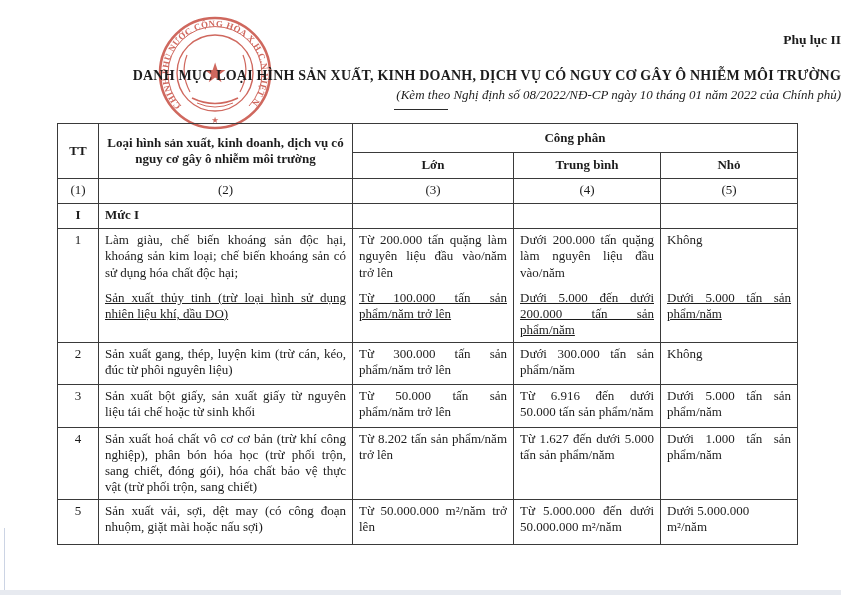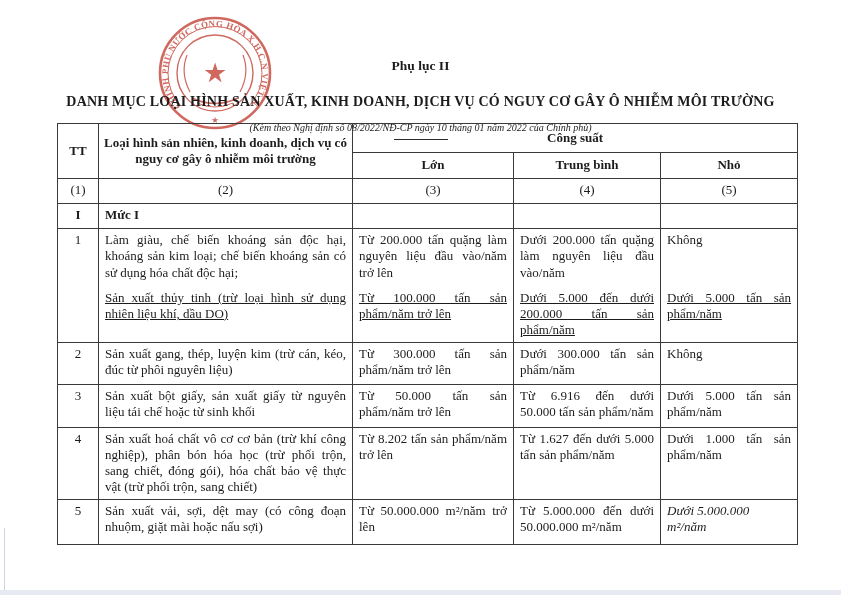--- a/index.html
+++ b/index.html
@@ -1,44 +1,44 @@
 <!DOCTYPE html>
 <html><head>
 <meta charset="utf-8">
 <style>
   html,body { margin:0; padding:0; background:#ffffff; }
   .page {
     position:relative; width:841px; height:595px; background:#ffffff;
     font-family:"Liberation Serif", serif; color:#1c1c1c; overflow:hidden;
   }
   
-  .header { position:absolute; top:58px; left:0; width:841px; text-align:center; z-index:3; }
+  .header { position:absolute; top:32px; left:0; width:841px; text-align:right; z-index:3; }
   .appendix { font-size:13.5px; font-weight:bold; }
   .doc-title { font-size:14px; font-weight:bold; letter-spacing:0.2px; margin-top:20px; }
-  .doc-subtitle { font-size:10px; font-style:italic; margin-top:12px; }
+  .doc-subtitle { font-size:13px; font-style:italic; margin-top:3px; }
   .dash-sep { width:54px; border:0; border-top:1.6px solid #2b2b2b; margin:6px auto 0 auto; }
   
   .seal { position:absolute; left:157px; top:15px; z-index:2; opacity:0.82; }
   
   table.doc-table {
     position:absolute; left:57px; top:123px; width:740px;
     border-collapse:collapse; table-layout:fixed; z-index:4; background:transparent;
   }
   .doc-table td, .doc-table th {
     border:1px solid #3a3a3a; padding:3px 6px;
     font-size:13px; line-height:1.25; vertical-align:top;
     overflow:hidden; word-wrap:break-word;
   }
   .doc-table th { font-weight:bold; text-align:center; vertical-align:middle; padding:2px 4px; }
   .cell-no { text-align:center; vertical-align:middle; }
   .cell-idx { text-align:center; vertical-align:middle; }
   .bold { font-weight:bold; }
   .jst { text-align:justify; }
   .vmid { vertical-align:middle; }
-  .fit { font-size:12px;font-style:italic; }
+  .fit { font-size:12px; }
   tr.r1a td { border-bottom:none; padding-bottom:9px; }
   tr.r1b td { border-top:none; padding-top:0;text-decoration:underline; }
   
   .bottom-strip { position:absolute; left:0; bottom:0; width:841px; height:5px; background:#e7eaf0; }
   .left-edge { position:absolute; left:4px; top:528px; width:1px; height:62px; background:#ccd4e4; }
 </style>
 </head>
 <body>
 
 <div class="page">
@@ -71,22 +71,22 @@
     <colgroup>
       <col style="width:41px">
         <col style="width:254px">
         <col style="width:161px">
       <col style="width:147px">
         <col style="width:137px">
     </colgroup>
     <tbody>
       <tr style="height:29px">
         <th rowspan="2">TT</th>
-        <th rowspan="2">Loại hình sản nhiên, kinh doanh, dịch vụ có nguy cơ gây ô nhiễm môi trường</th>
-        <th colspan="3">Công suất</th>
+        <th rowspan="2">Loại hình sản xuất, kinh doanh, dịch vụ có nguy cơ gây ô nhiễm môi trường</th>
+        <th colspan="3">Công phân</th>
       </tr>
       <tr style="height:26px">
         <th>Lớn</th>
         <th>Trung bình</th>
         <th>Nhỏ</th>
       </tr>
       <tr style="height:25px">
         <td class="cell-idx">(1)</td>
         <td class="cell-idx">(2)</td>
         <td class="cell-idx">(3)</td>

